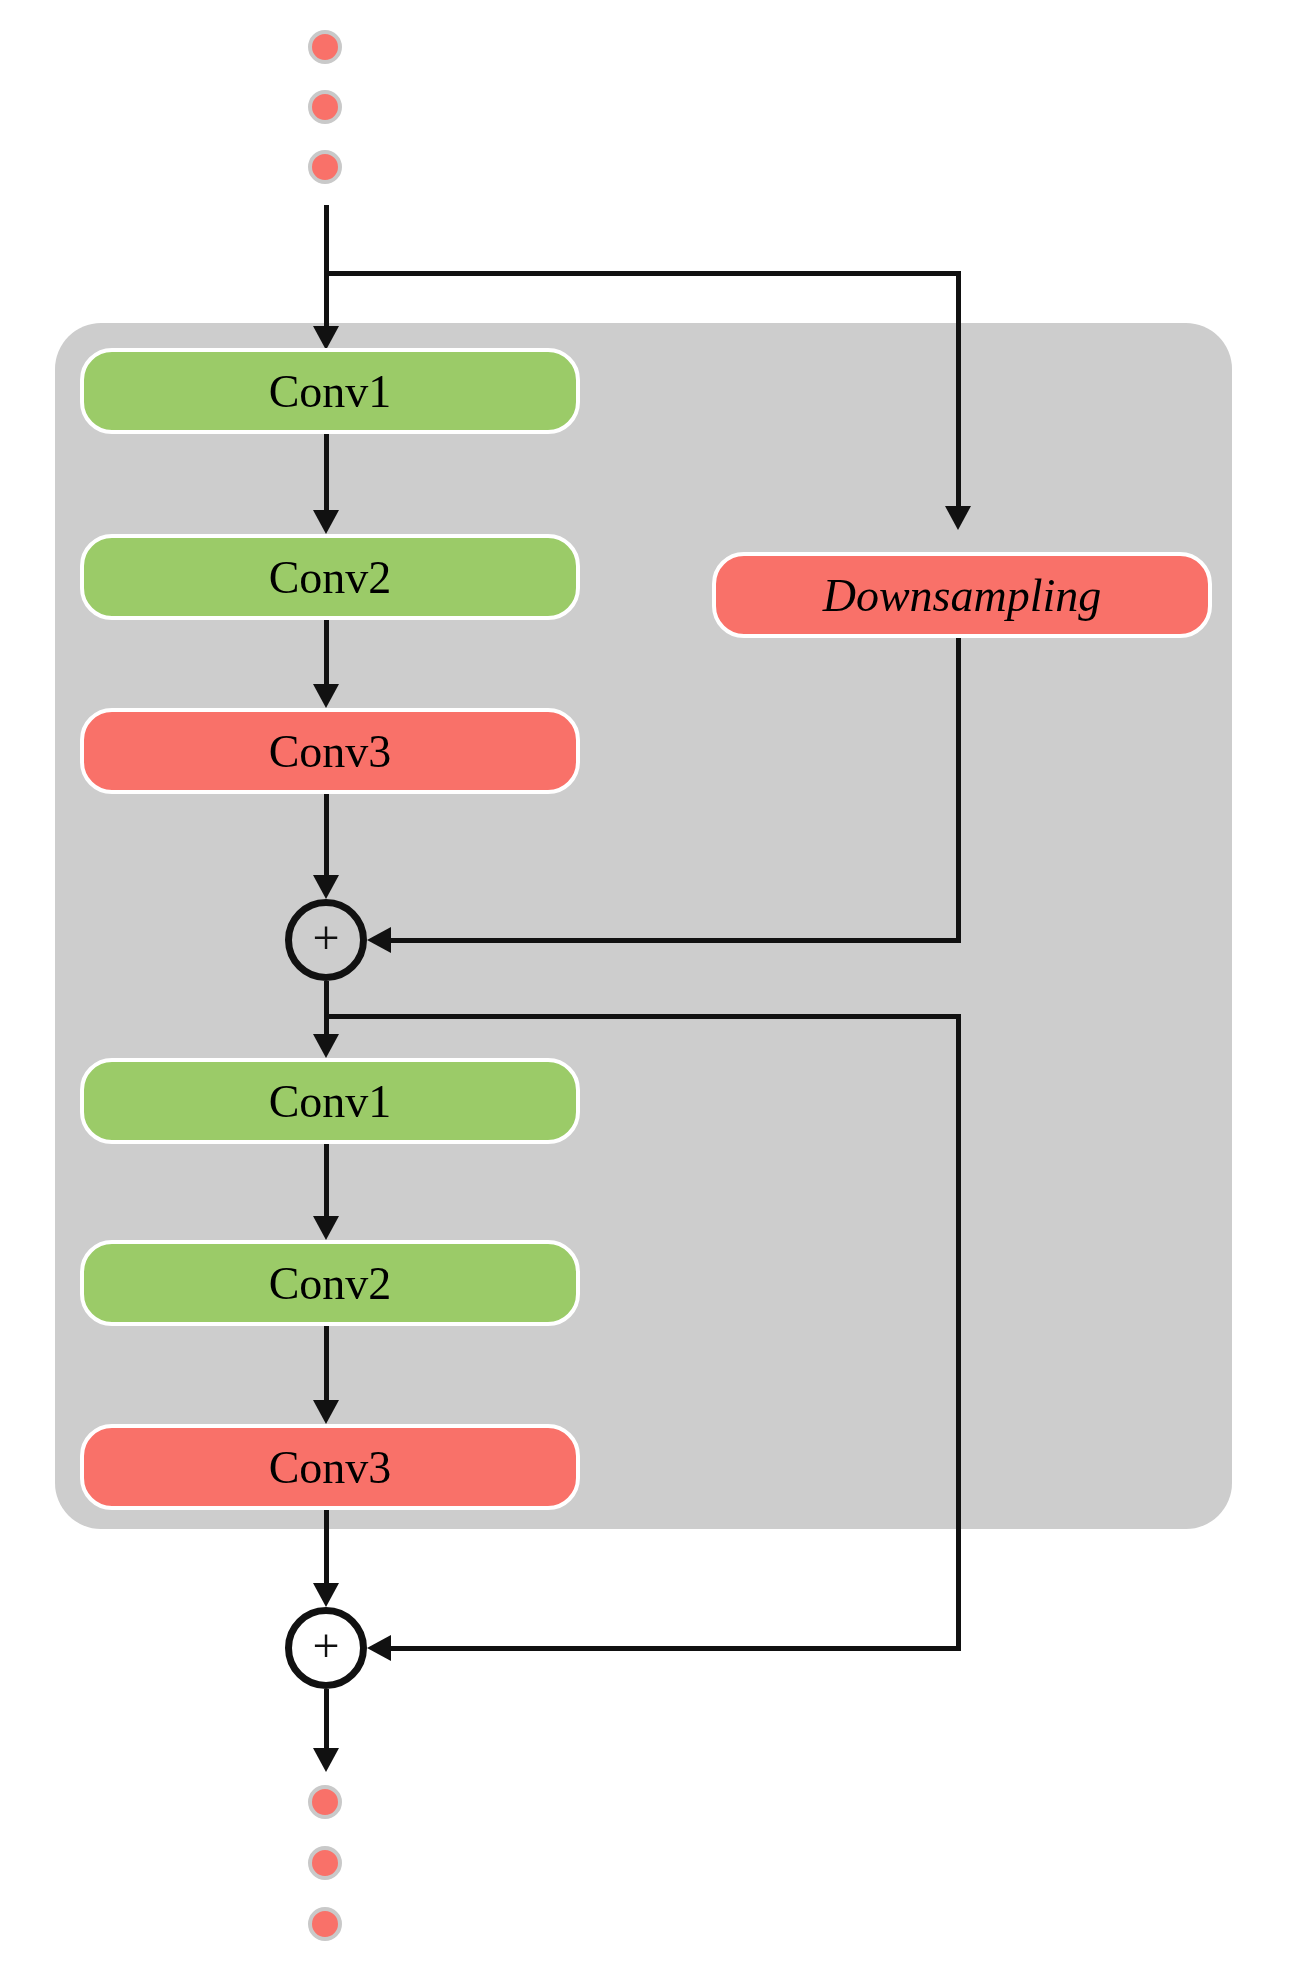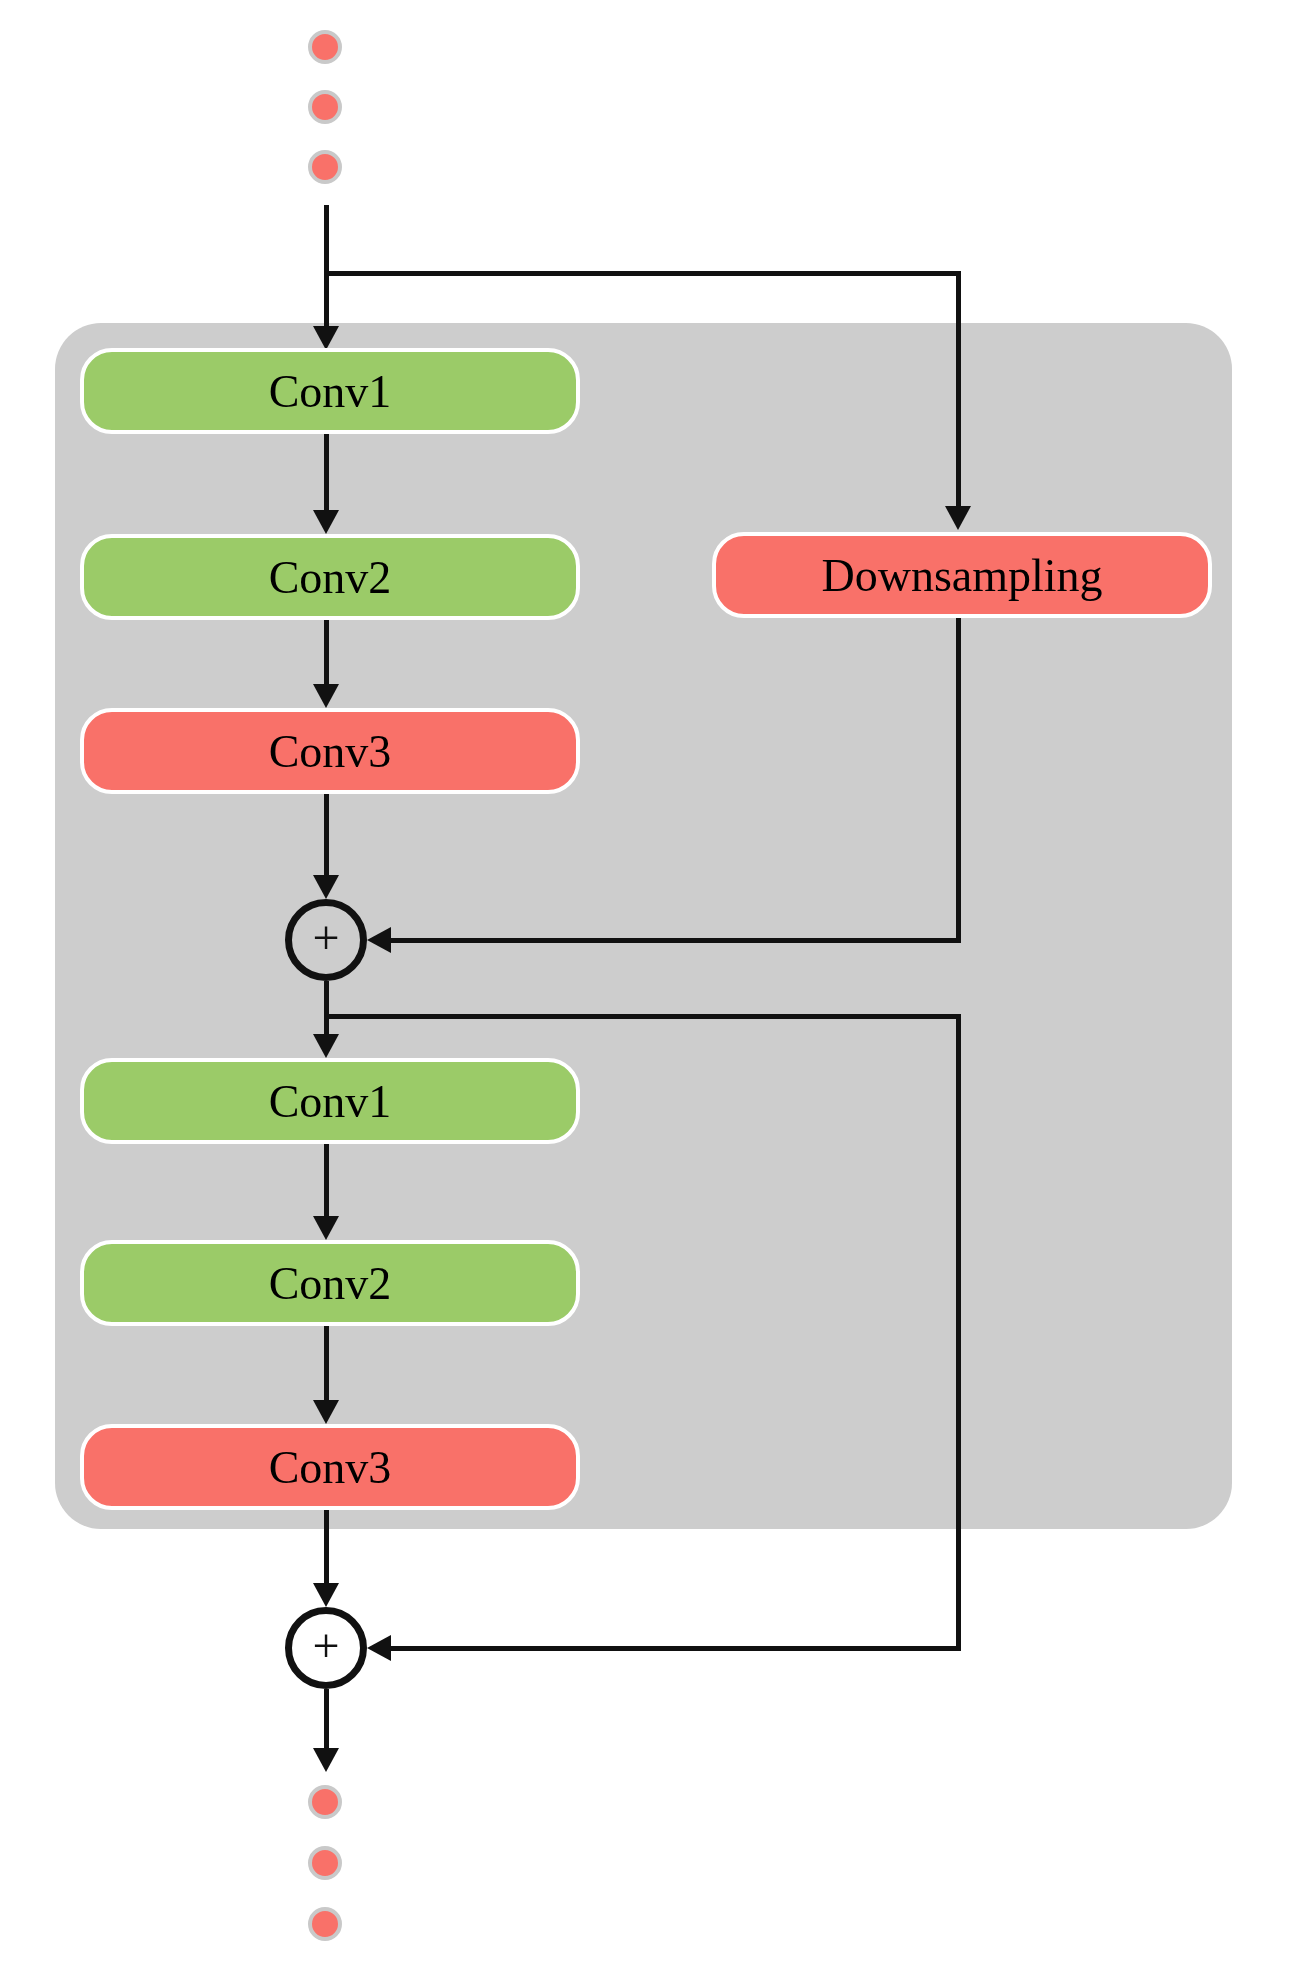--- a/index.html
+++ b/index.html
@@ -66,21 +66,21 @@
   <div class="arrow-down" style="left:313px;top:1216px;"></div>
   <div class="arrow-down" style="left:313px;top:1400px;"></div>
   <div class="arrow-down" style="left:313px;top:1583px;"></div>
   <div class="arrow-left" style="left:367px;top:1635px;"></div>
   <div class="arrow-down" style="left:313px;top:1748px;"></div>
 
   <div class="box green" style="left:80px;top:348px;">Conv1</div>
   <div class="box green" style="left:80px;top:534px;">Conv2</div>
   <div class="box red" style="left:80px;top:708px;">Conv3</div>
 
-  <div class="box red" style="left:712px;top:532px;">Downsampling</div>
+  <div class="box red" style="left:712px;top:552px;font-style:italic;">Downsampling</div>
 
   <div class="box green" style="left:80px;top:1058px;">Conv1</div>
   <div class="box green" style="left:80px;top:1240px;">Conv2</div>
   <div class="box red" style="left:80px;top:1424px;">Conv3</div>
 
   <div class="addnode" style="left:285px;top:899px;">
     <span>+</span>
   </div>
   <div class="addnode" style="left:285px;top:1607px;">
     <span>+</span>

